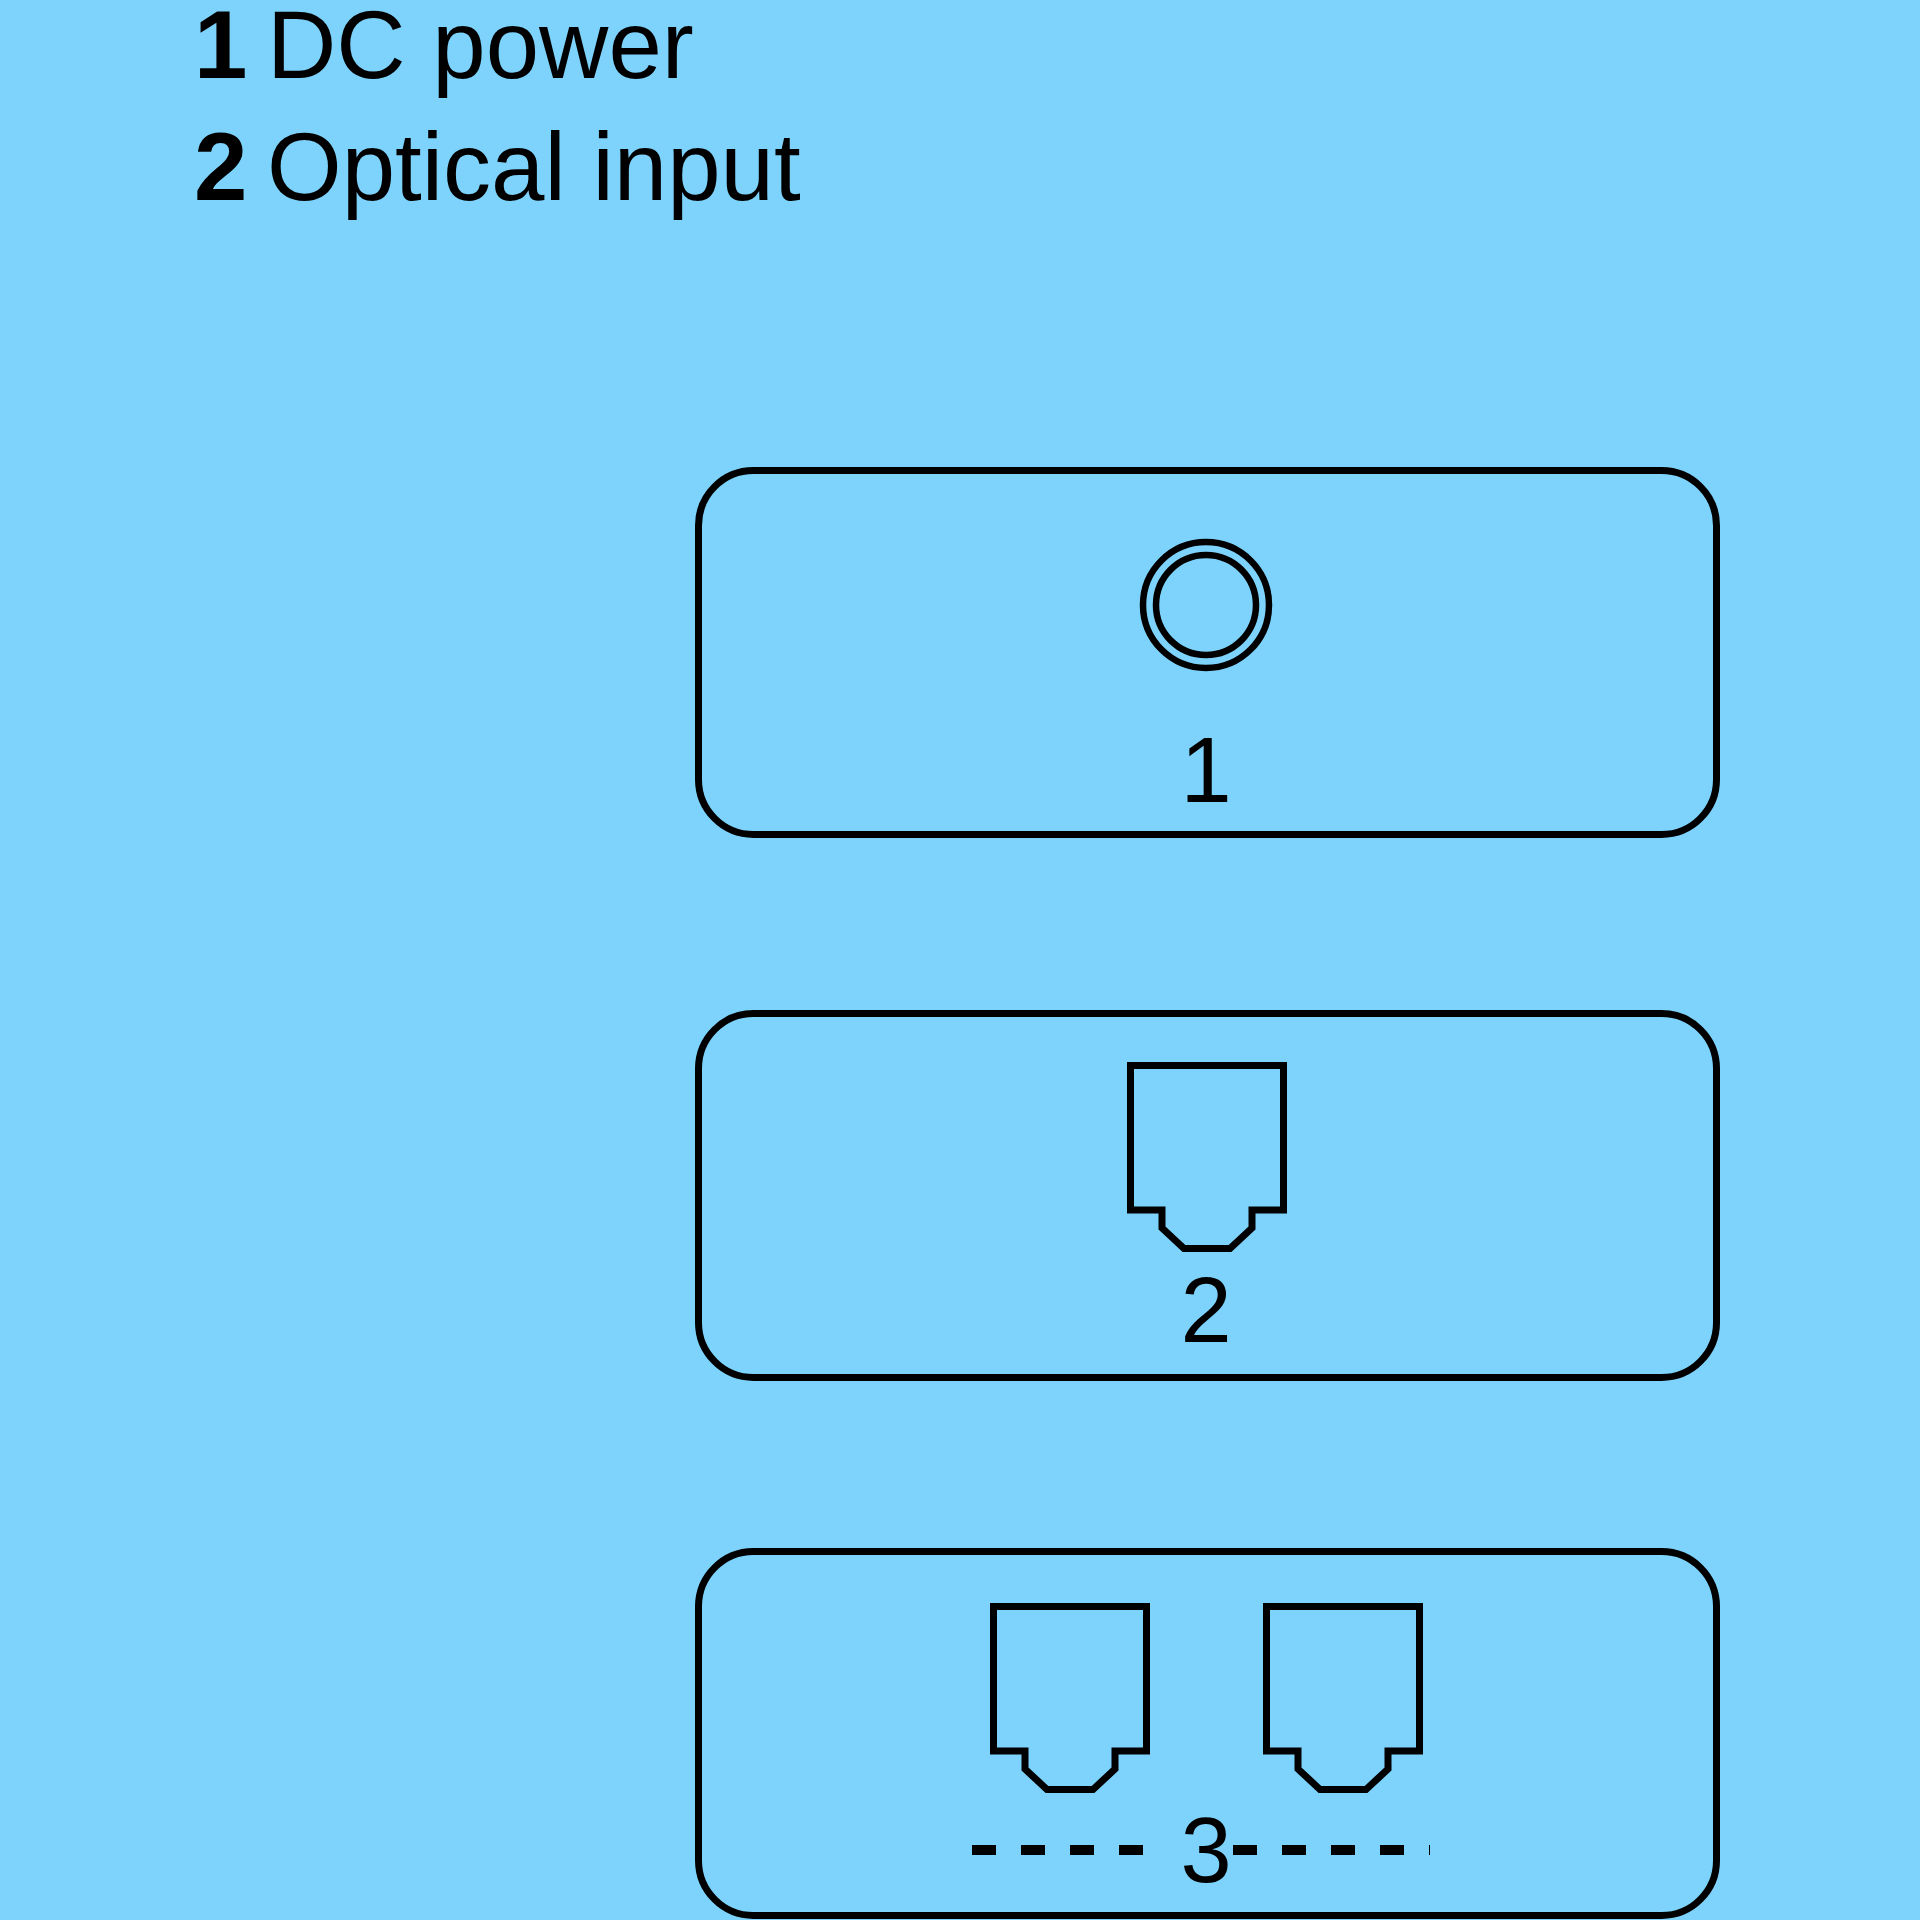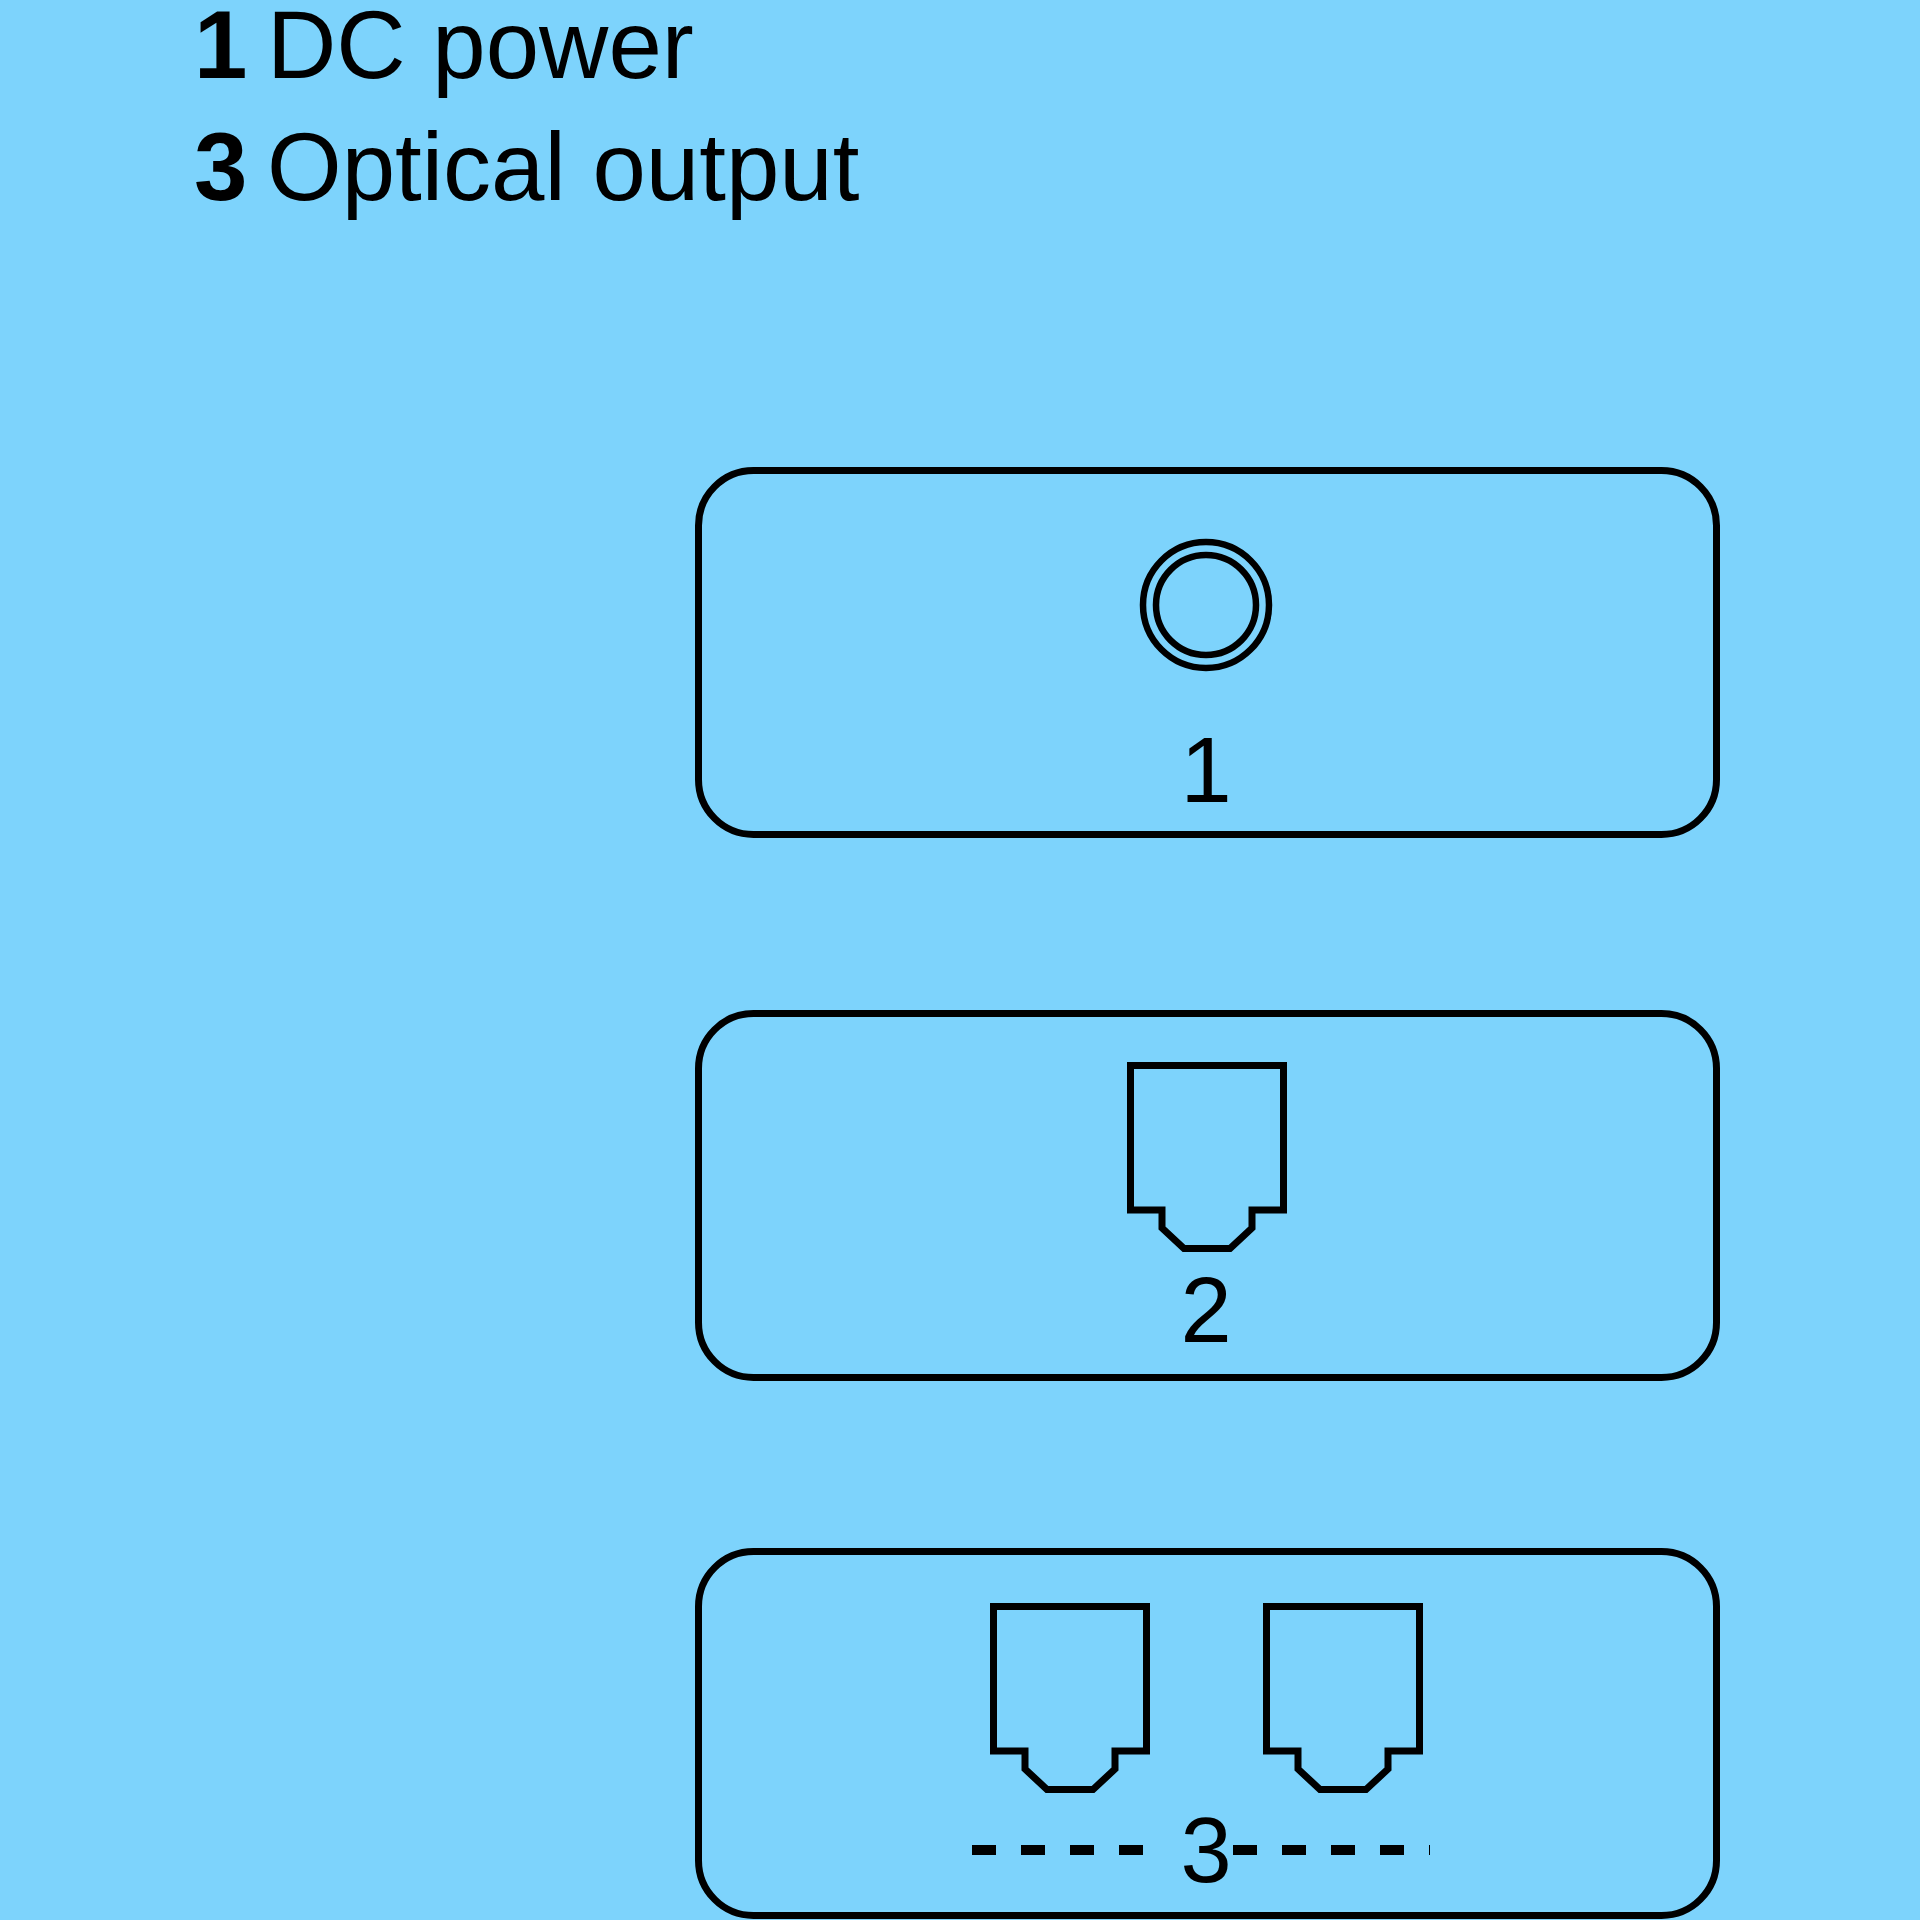--- a/index.html
+++ b/index.html
@@ -53,21 +53,21 @@
 </head>
 <body>
 
 <div class="stage">
 
   <div class="legend">
     <div class="legend-row">
       <span class="num">1</span><span class="lbl">DC power</span>
     </div>
     <div class="legend-row">
-      <span class="num">3</span><span class="lbl">Optical output</span>
+      <span class="num">2</span><span class="lbl">Optical input</span>
     </div>
   </div>
 
   <svg class="diagram-svg" width="1920" height="1920" viewBox="0 0 1920 1920" fill="none" stroke="#000000" stroke-linejoin="miter">
 
     <rect x="698.5" y="470.5" width="1018" height="364" rx="55" ry="55" stroke-width="7"></rect>
     <g stroke-width="6.5">
       <circle cx="1206" cy="605" r="63"></circle>
       <circle cx="1206" cy="605" r="50"></circle>
     </g>

